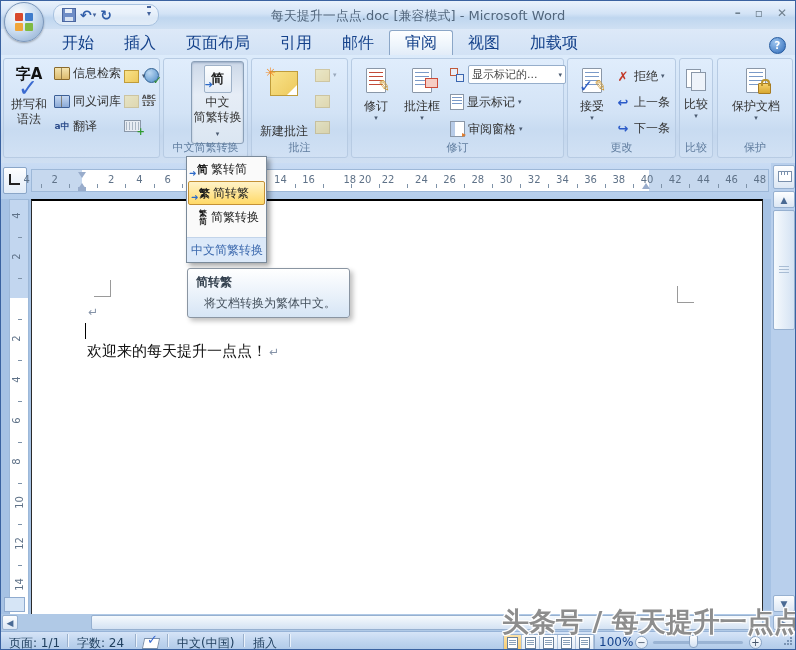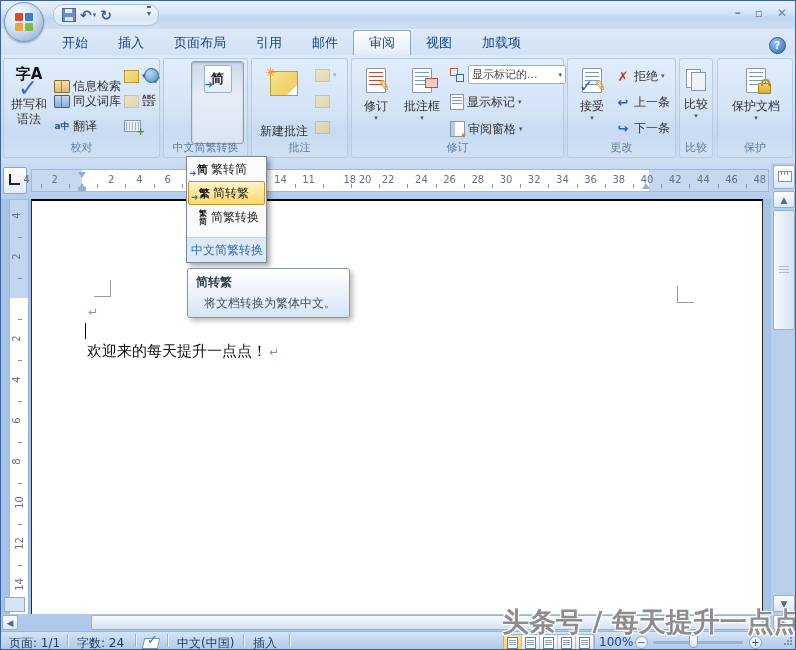--- a/index.html
+++ b/index.html
@@ -24,21 +24,21 @@
   .floppy{display:inline-block;width:12px;height:12px;background:#6f8dc6;border:1px solid #4a66a0;position:relative;}
   .floppy:before{content:"";position:absolute;left:2px;top:0;width:7px;height:4px;background:#e8eef8;}
   .floppy:after{content:"";position:absolute;left:2px;bottom:0;width:8px;height:4px;background:#d7e2f2;}
   .mini-caret{font-size:7px;color:#44639c;margin-left:1px;}
   .qat-custom{position:absolute;left:146px;top:5px;font-size:8px;color:#44639c;border-top:2px solid #44639c;padding-top:1px;cursor:pointer;}
   .title{position:absolute;left:190px;right:150px;top:6px;text-align:center;font-size:13px;color:#53677d;white-space:nowrap;}
   .winbtns{position:absolute;right:8px;top:5px;display:flex;gap:14px;color:#70808f;font-size:12px;font-weight:bold;}
   .winbtns span{cursor:pointer;line-height:14px;}
   
   .tabrow{position:absolute;left:0;top:28px;width:100%;height:26px;background:linear-gradient(#dde9f8,#d2e2f5);display:flex;align-items:flex-end;padding-left:46px;box-sizing:border-box;}
-  .tab{height:24px;line-height:24px;padding:0 15px;font-size:13px;color:#15428b;cursor:pointer;font-family:Liberation Serif, serif;}
+  .tab{height:24px;line-height:24px;padding:0 15px;font-size:16px;color:#15428b;cursor:pointer;font-family:Liberation Serif, serif;}
   .tab.active{background:linear-gradient(#fdfeff,#eef5fc 60%,#e2ecf8);border:1px solid #8ba6c7;border-bottom:none;border-radius:3px 3px 0 0;}
   .helpbtn{position:absolute;right:9px;top:36px;width:15px;height:15px;border-radius:50%;
     background:radial-gradient(circle at 35% 30%,#9cc4ef,#2e6ab8);color:#fff;font-size:10px;font-weight:bold;
     text-align:center;line-height:15px;cursor:pointer;border:1px solid #255a9e;}
   
   .ribbon{position:absolute;left:0;top:54px;width:100%;height:108px;
     background:linear-gradient(#dcebfb,#cfe0f4 55%,#c4d7ee 75%,#cfdff2);border-bottom:1px solid #a9c0dd;}
   .group{position:absolute;top:3px;height:100px;border:1px solid #b7cbe3;border-radius:3px;
     background:linear-gradient(180deg,#e0edfc,#d3e3f6 55%,#c8dbf1 72%,#d1e1f4);box-sizing:border-box;}
   .glabel{position:absolute;left:0;right:0;bottom:2px;text-align:center;font-size:11px;color:#5f7c9e;}
@@ -203,20 +203,21 @@
         </span>
       <span class="qbtn">
           <span>↶</span>
           <span class="mini-caret">▾</span>
         </span>
       <span class="qbtn">
           <span>↻</span>
         </span>
     </div>
     <span class="qat-custom">▾</span>
+    <div class="title">每天提升一点点.doc [兼容模式] - Microsoft Word</div>
     <div class="winbtns">
       <span>–</span>
       <span>▫</span>
       <span>✕</span>
     </div>
   </div>
   <div class="orb">
     <span class="orb-logo">
         <i></i>
         <i></i>
@@ -241,21 +242,21 @@
 
     <div class="group" style="left:2px;width:157px;">
       <div class="bigbtn" style="left:4px;top:3px;width:42px;height:80px;">
         <span class="spellbig">
           <span class="za">字A</span>
           <span class="chk">✓</span>
         </span>
         <span class="blabel"><span>拼写和</span><br>
         <span>语法</span></span>
       </div>
-      <div class="smbtn" style="left:50px;top:16px;">
+      <div class="smbtn" style="left:50px;top:3px;">
         <span class="icon16">
             <span class="book"></span>
           </span>
         <span>信息检索</span>
       </div>
       <div class="smbtn" style="left:50px;top:31px;">
         <span class="icon16">
             <span class="book blue"></span>
           </span>
         <span>同义词库</span>
@@ -276,29 +277,30 @@
       </div>
       <div class="smbtn" style="left:138px;top:30px;">
         <span class="abc123">
             <b>ABC</b>
             <span>123</span>
           </span>
       </div>
       <div class="smbtn" style="left:120px;top:56px;">
         <span class="kbd"></span>
       </div>
-      <div class="glabel">校对</div>
     </div>
 
     <div class="group" style="left:162px;width:85px;">
       <div class="bigbtn pressedbtn" style="left:27px;top:2px;width:53px;height:83px;">
         <span class="icontile">
           <span>简</span>
           <span class="arr">➜</span>
         </span>
+        <span class="blabel"><span>中文</span><br>
+        <span>简繁转换</span> <span class="caret">▾</span></span>
       </div>
       <div class="glabel">中文简繁转换</div>
     </div>
 
     <div class="group" style="left:250px;width:97px;">
       <div class="bigbtn" style="left:4px;top:3px;width:56px;height:80px;">
         <span class="note" style="margin-top:6px;">
           <span class="sparkle">✳</span>
         </span>
         <span class="blabel" style="margin-top:28px;">新建批注</span>
@@ -419,21 +421,21 @@
       <span class="ind-tri-u" style="left:610px;top:9px;"></span>
     <span class="rnum" style="left: -12.4px;">4</span>
         <span class="rnum" style="left: 15.8px;">2</span>
         <span class="rnum" style="left: 72.2px;">2</span>
         <span class="rnum" style="left: 100.4px;">4</span>
         <span class="rnum" style="left: 128.6px;">6</span>
         <span class="rnum" style="left: 156.8px;">8</span>
         <span class="rnum" style="left: 185px;">10</span>
         <span class="rnum" style="left: 213.2px;">12</span>
         <span class="rnum" style="left: 241.4px;">14</span>
-        <span class="rnum" style="left: 269.6px;">11</span>
+        <span class="rnum" style="left: 269.6px;">16</span>
         <span class="rnum" style="left: 297.8px; margin-left: 13px;">18</span>
         <span class="rnum" style="left: 326px;">20</span>
         <span class="rnum" style="left: 349px; text-align: center;">22</span>
         <span class="rnum" style="left: 382.4px;">24</span>
         <span class="rnum" style="left: 410.6px;">26</span>
         <span class="rnum" style="left: 438.8px;">28</span>
         <span class="rnum" style="left: 467px;">30</span>
         <span class="rnum" style="left: 495.2px;">32</span>
         <span class="rnum" style="left: 523.4px;">34</span>
         <span class="rnum" style="left: 551.6px;">36</span>

